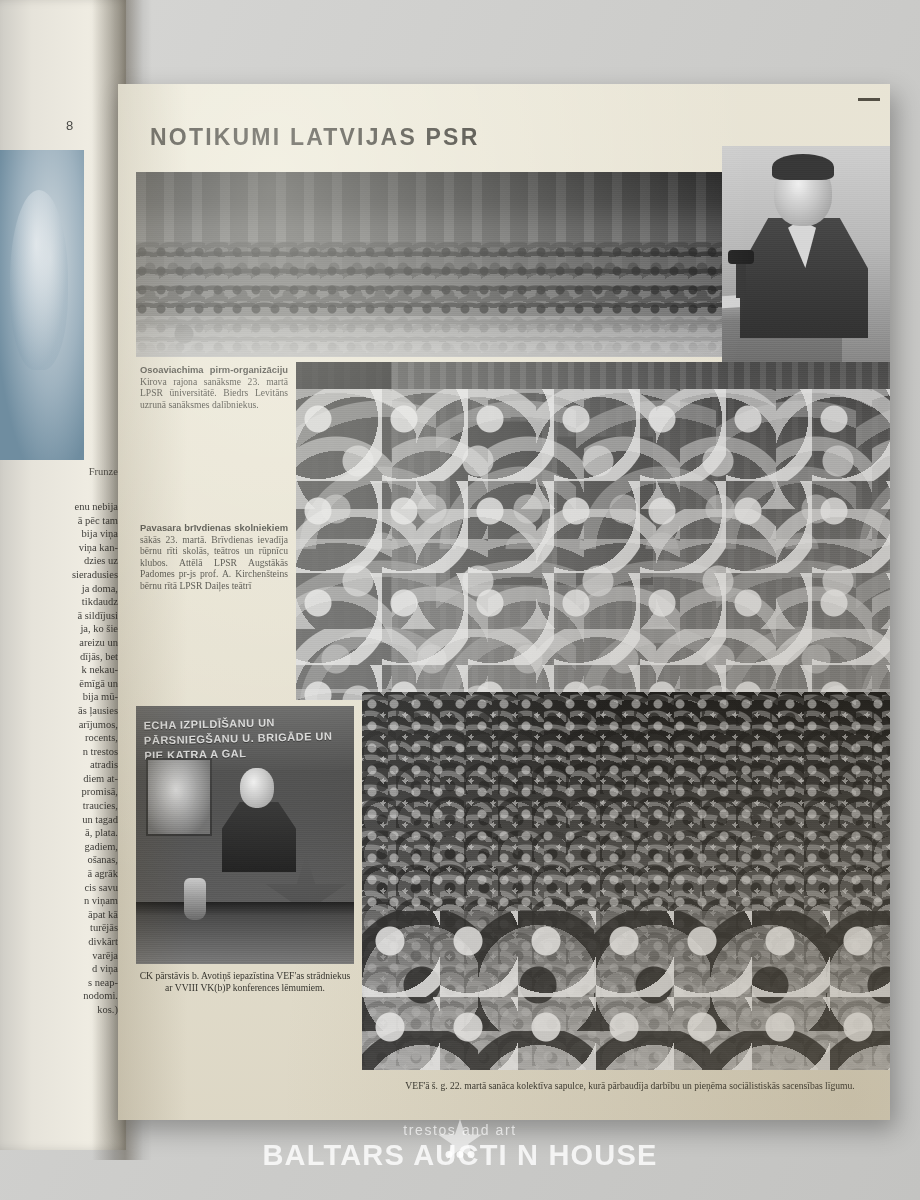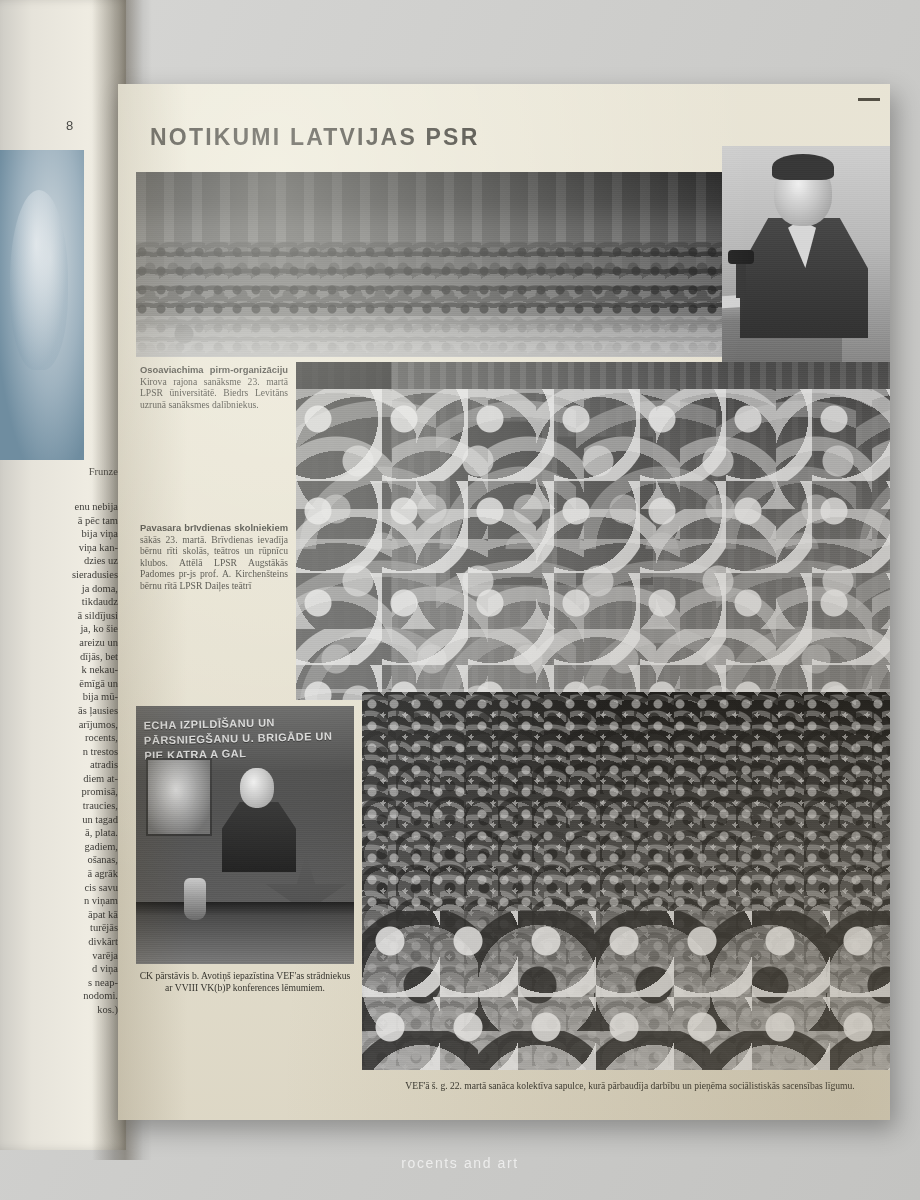--- a/index.html
+++ b/index.html
@@ -522,14 +522,23 @@
   <div class="caption" id="caption-children">
     <span class="lead">Pavasara brīvdienas skolniekiem</span><span> sākās 23. martā. Brīvdienas ievadīja bērnu rīti skolās, teātros un rūpnīcu klubos. Attēlā LPSR Augstākās Padomes pr-js prof. A. Kirchenšteins bērnu rītā LPSR Daiļes teātrī</span>
   </div>
 
   <div class="caption" id="caption-rostrum">CK pārstāvis b. Avotiņš iepazīstina VEF'as strādniekus ar VVIII VK(b)P konferences lēmumiem.</div>
 
   <div class="caption" id="caption-vef">VEF'ā š. g. 22. martā sanāca kolektīva sapulce, kurā pārbaudīja darbību un pieņēma sociālistiskās sacensības līgumu.</div>
 </div>
 
 <div class="watermark">
-  <div class="wm-small">rocents and art</div>
+  <div class="wm-small">trestos and art</div>
+  <div class="wm-big">
+    <span class="wm-star"></span>
+    <span>BALTARS AUCTI N HOUSE</span>
+    <span class="wm-dots">
+        <i></i>
+        <i></i>
+        <i></i>
+      </span>
+  </div>
 </div>
 
 </body></html>

